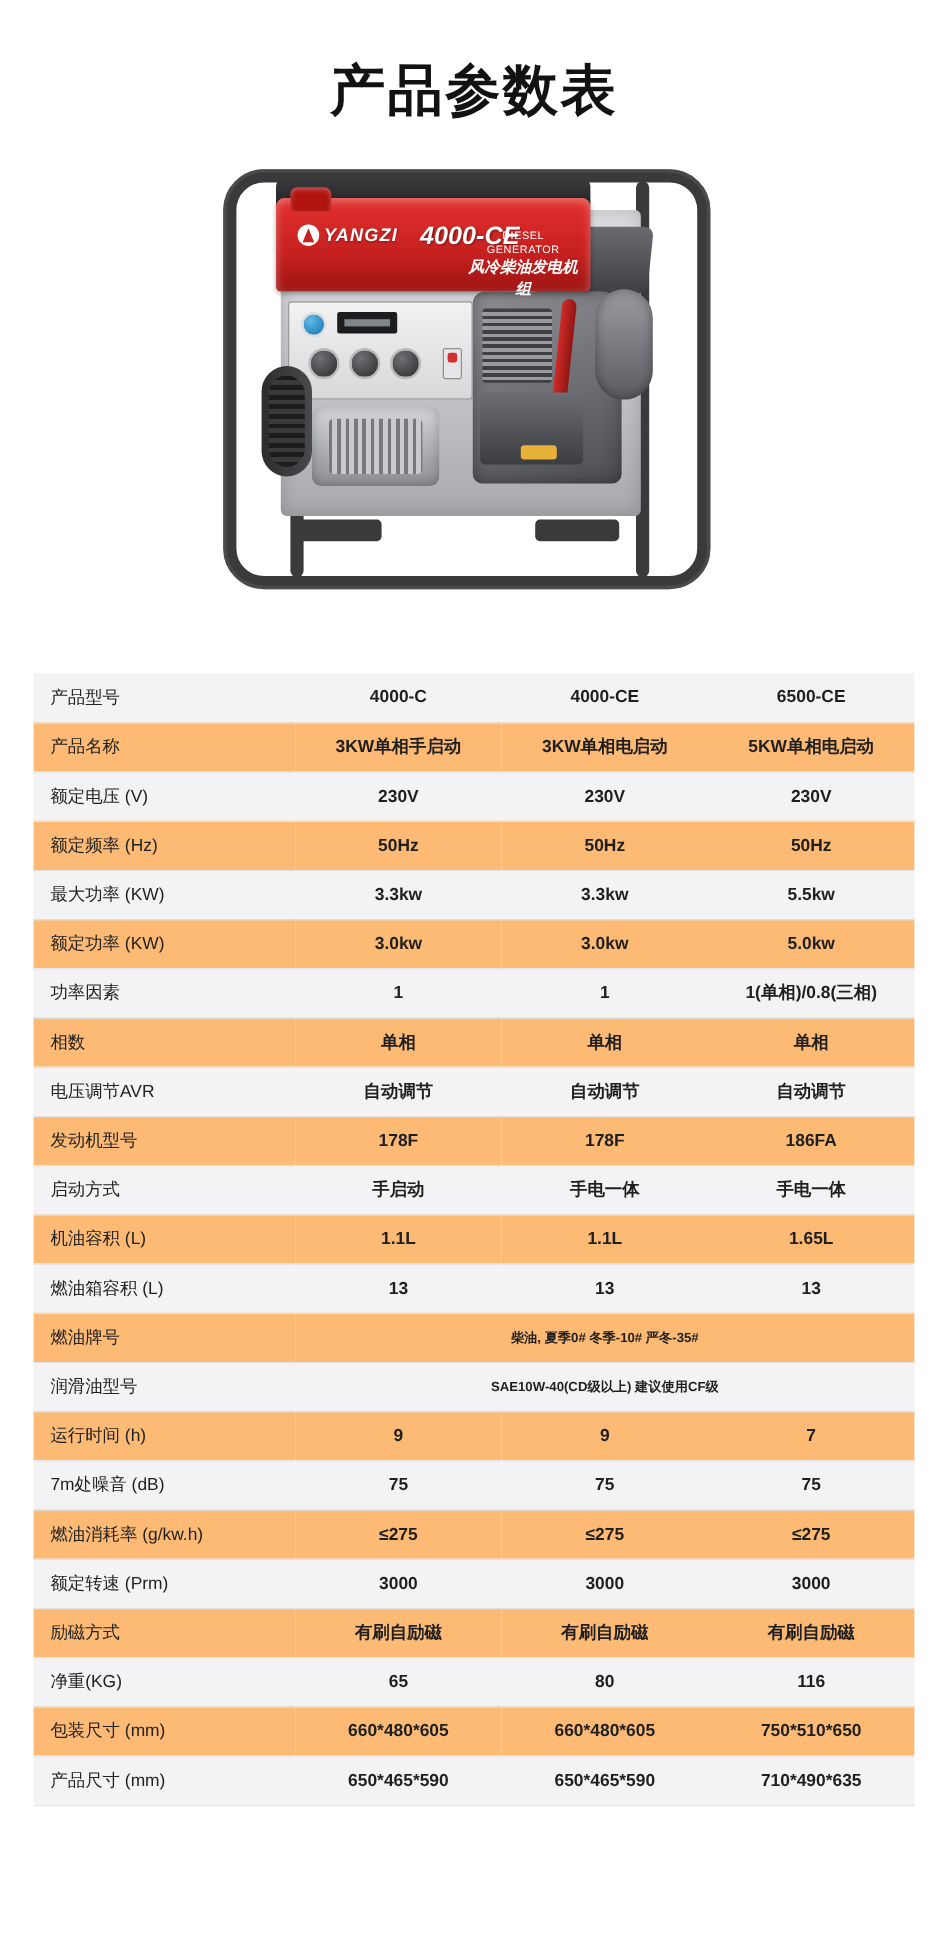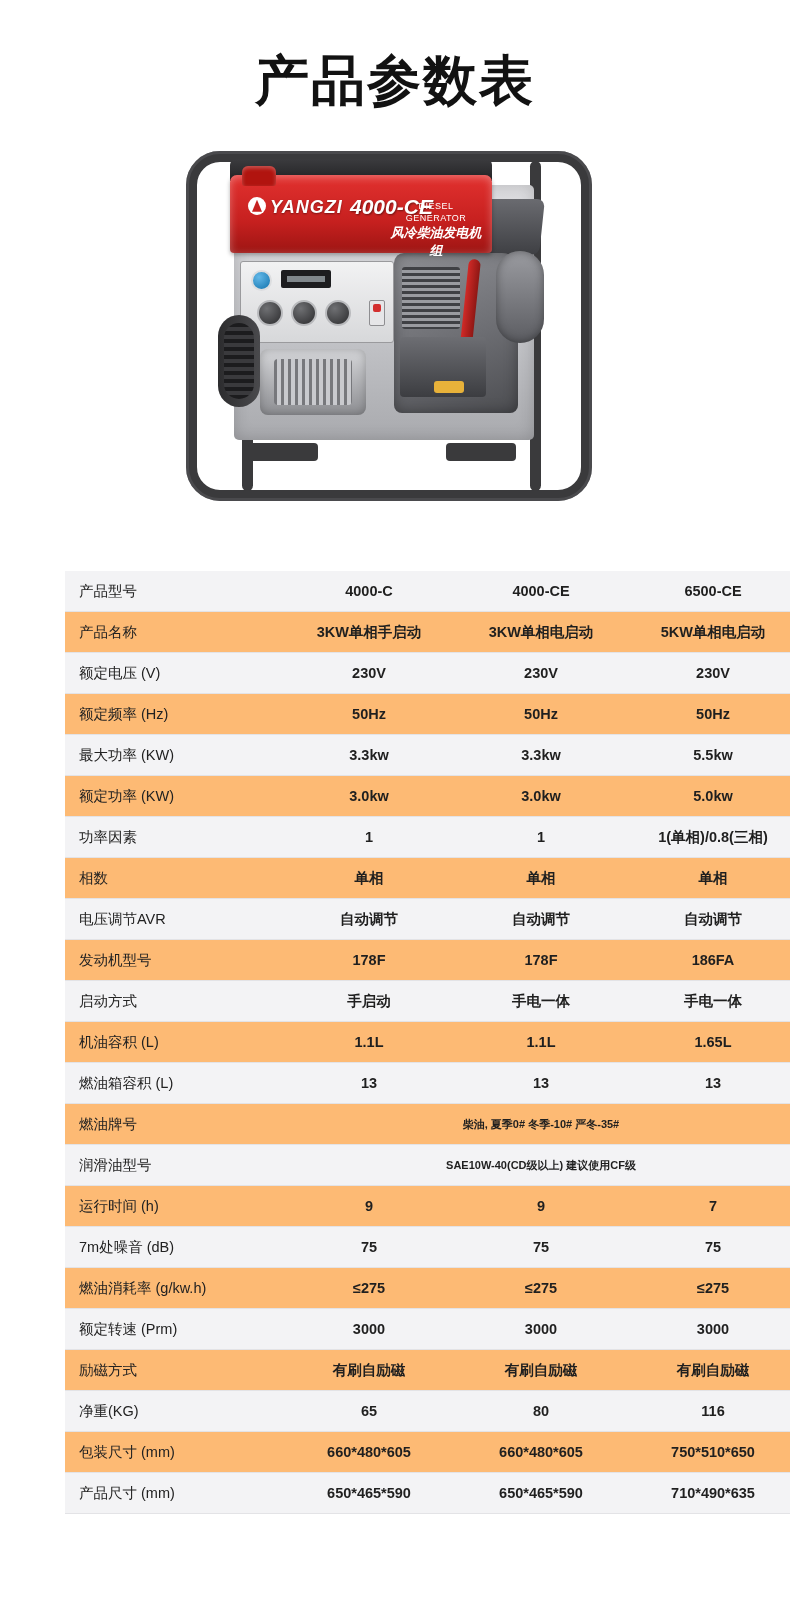--- a/index.html
+++ b/index.html
@@ -16,21 +16,21 @@
   .page {
     width: 790px;
     min-height: 1619px;
     position: relative;
     background: #fff;
     overflow: hidden;
   }
   
   .title {
     text-align: center;
-    font-size: 54px;
+    font-size: 46px;
     font-weight: bold;
     letter-spacing: 2px;
     color: #121212;
     padding-top: 48px;
     padding-bottom: 10px;
     line-height: 1.2;
   }
   
   .hero {
     height: 420px;
@@ -110,26 +110,27 @@
     left: 12px; top: -9px;
     width: 34px; height: 20px;
     background: #b1140f;
     border-radius: 6px 6px 3px 3px;
     box-shadow: inset 0 2px 4px rgba(255,255,255,.3);
   }
   .brand {
     position: absolute;
     left: 18px; top: 22px;
     color: #fff;
-    font-size: 18px;
+    font-size: 15px;
     font-weight: bold;
     letter-spacing: 1px;
     font-style: italic;
     text-shadow: 0 1px 2px rgba(0,0,0,.4);
     display: flex;
+    align-items: center;
     gap: 4px;
   }
   .brand-mark {
     display: inline-block;
     width: 18px; height: 18px;
     border-radius: 50%;
     background: #fff;
     position: relative;
   }
   .brand-mark:after {
@@ -307,21 +308,20 @@
     top: 300px;
     height: 18px;
     background: #3a3a3c;
     border-radius: 4px;
   }
   .foot-l { left: 70px; width: 70px; }
   .foot-r { left: 268px; width: 70px; }
   
   .table-wrap {
     padding: 0 28px 20px 28px;
-    margin-left: 37px;
   }
   table {
     width: 734px;
     border-collapse: collapse;
     table-layout: fixed;
     font-size: 14px;
   }
   tr { height: 41px; }
   tr.odd  { background: #f3f3f5; }
   tr.even { background: #fdba74; }

